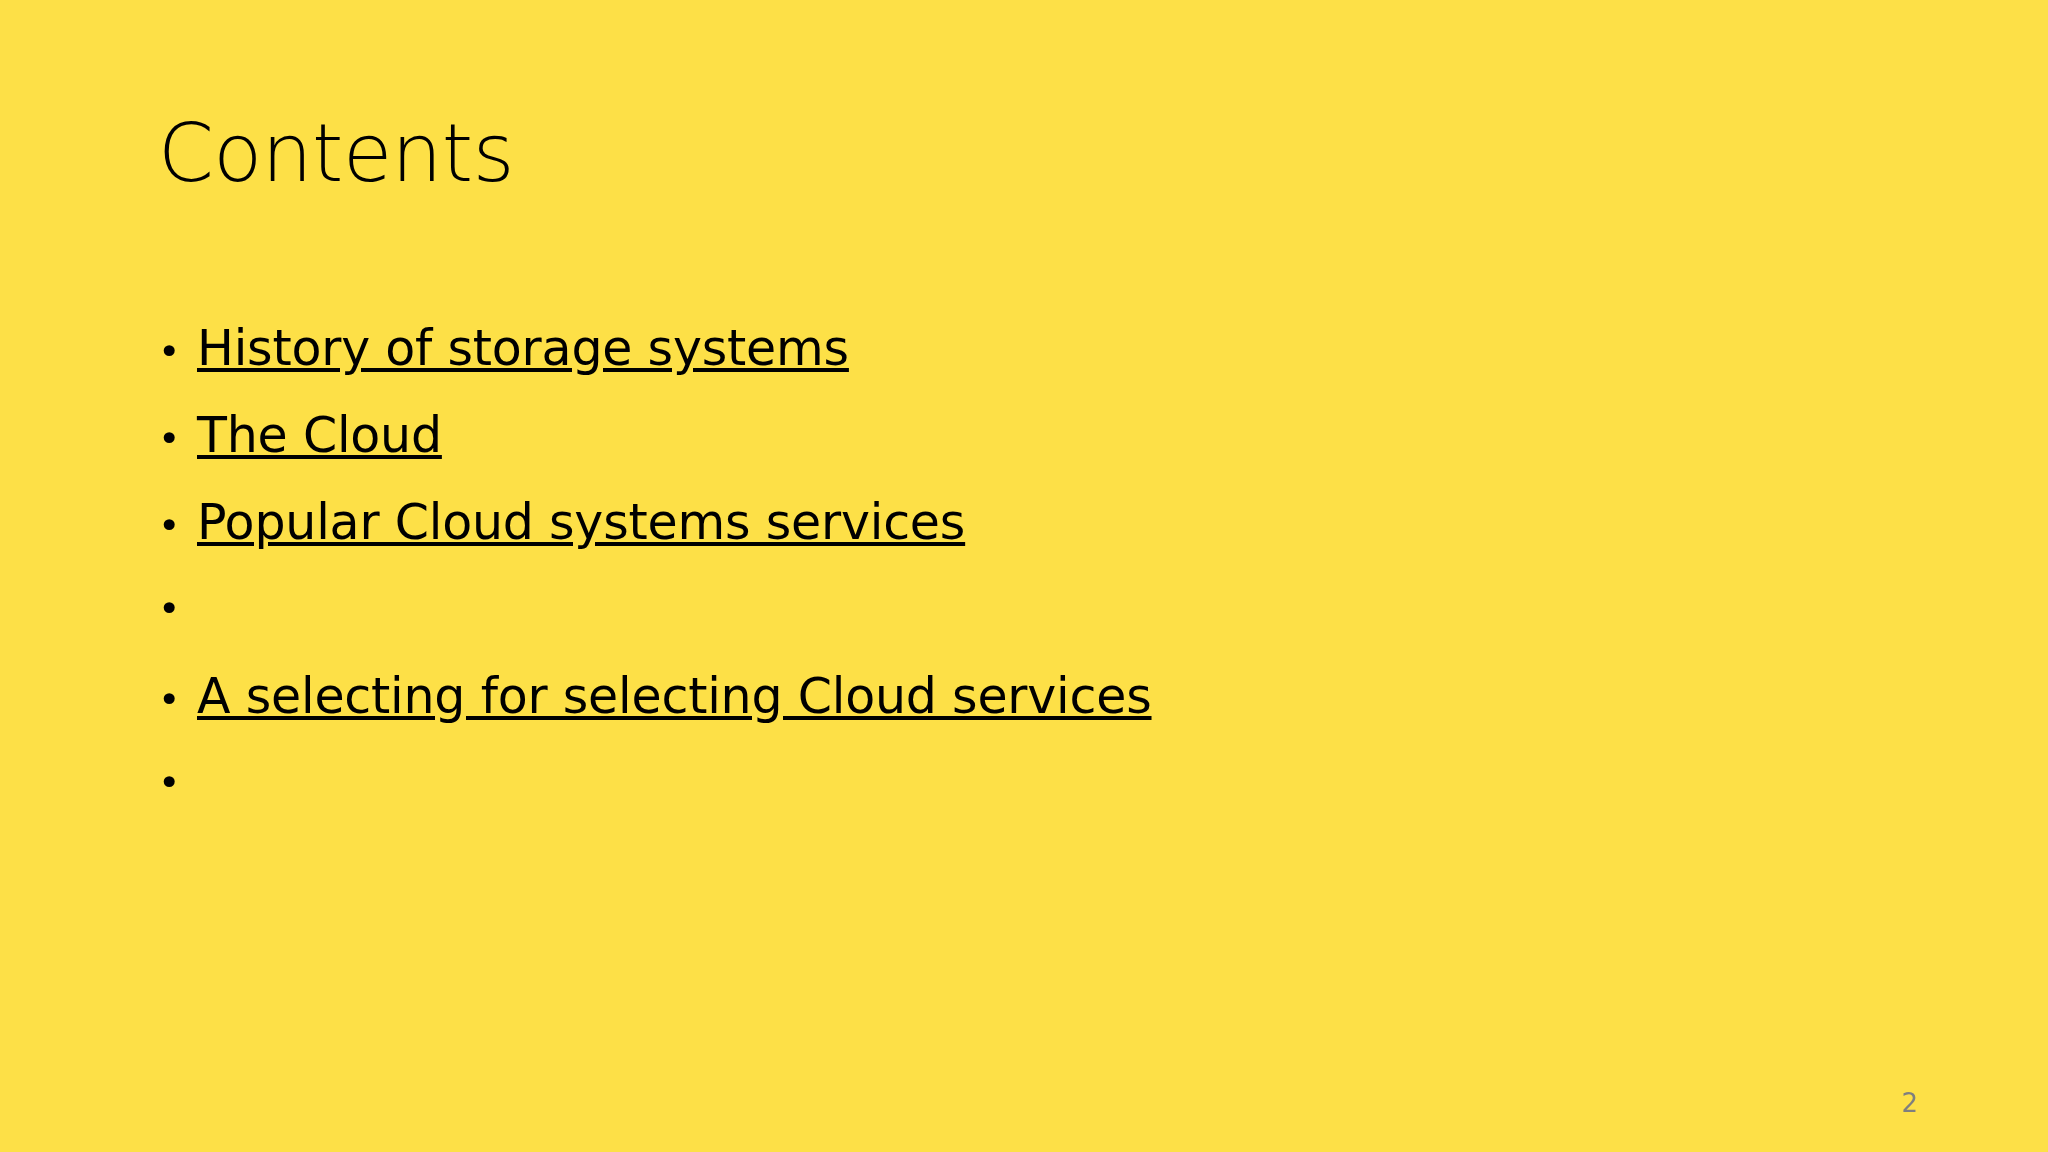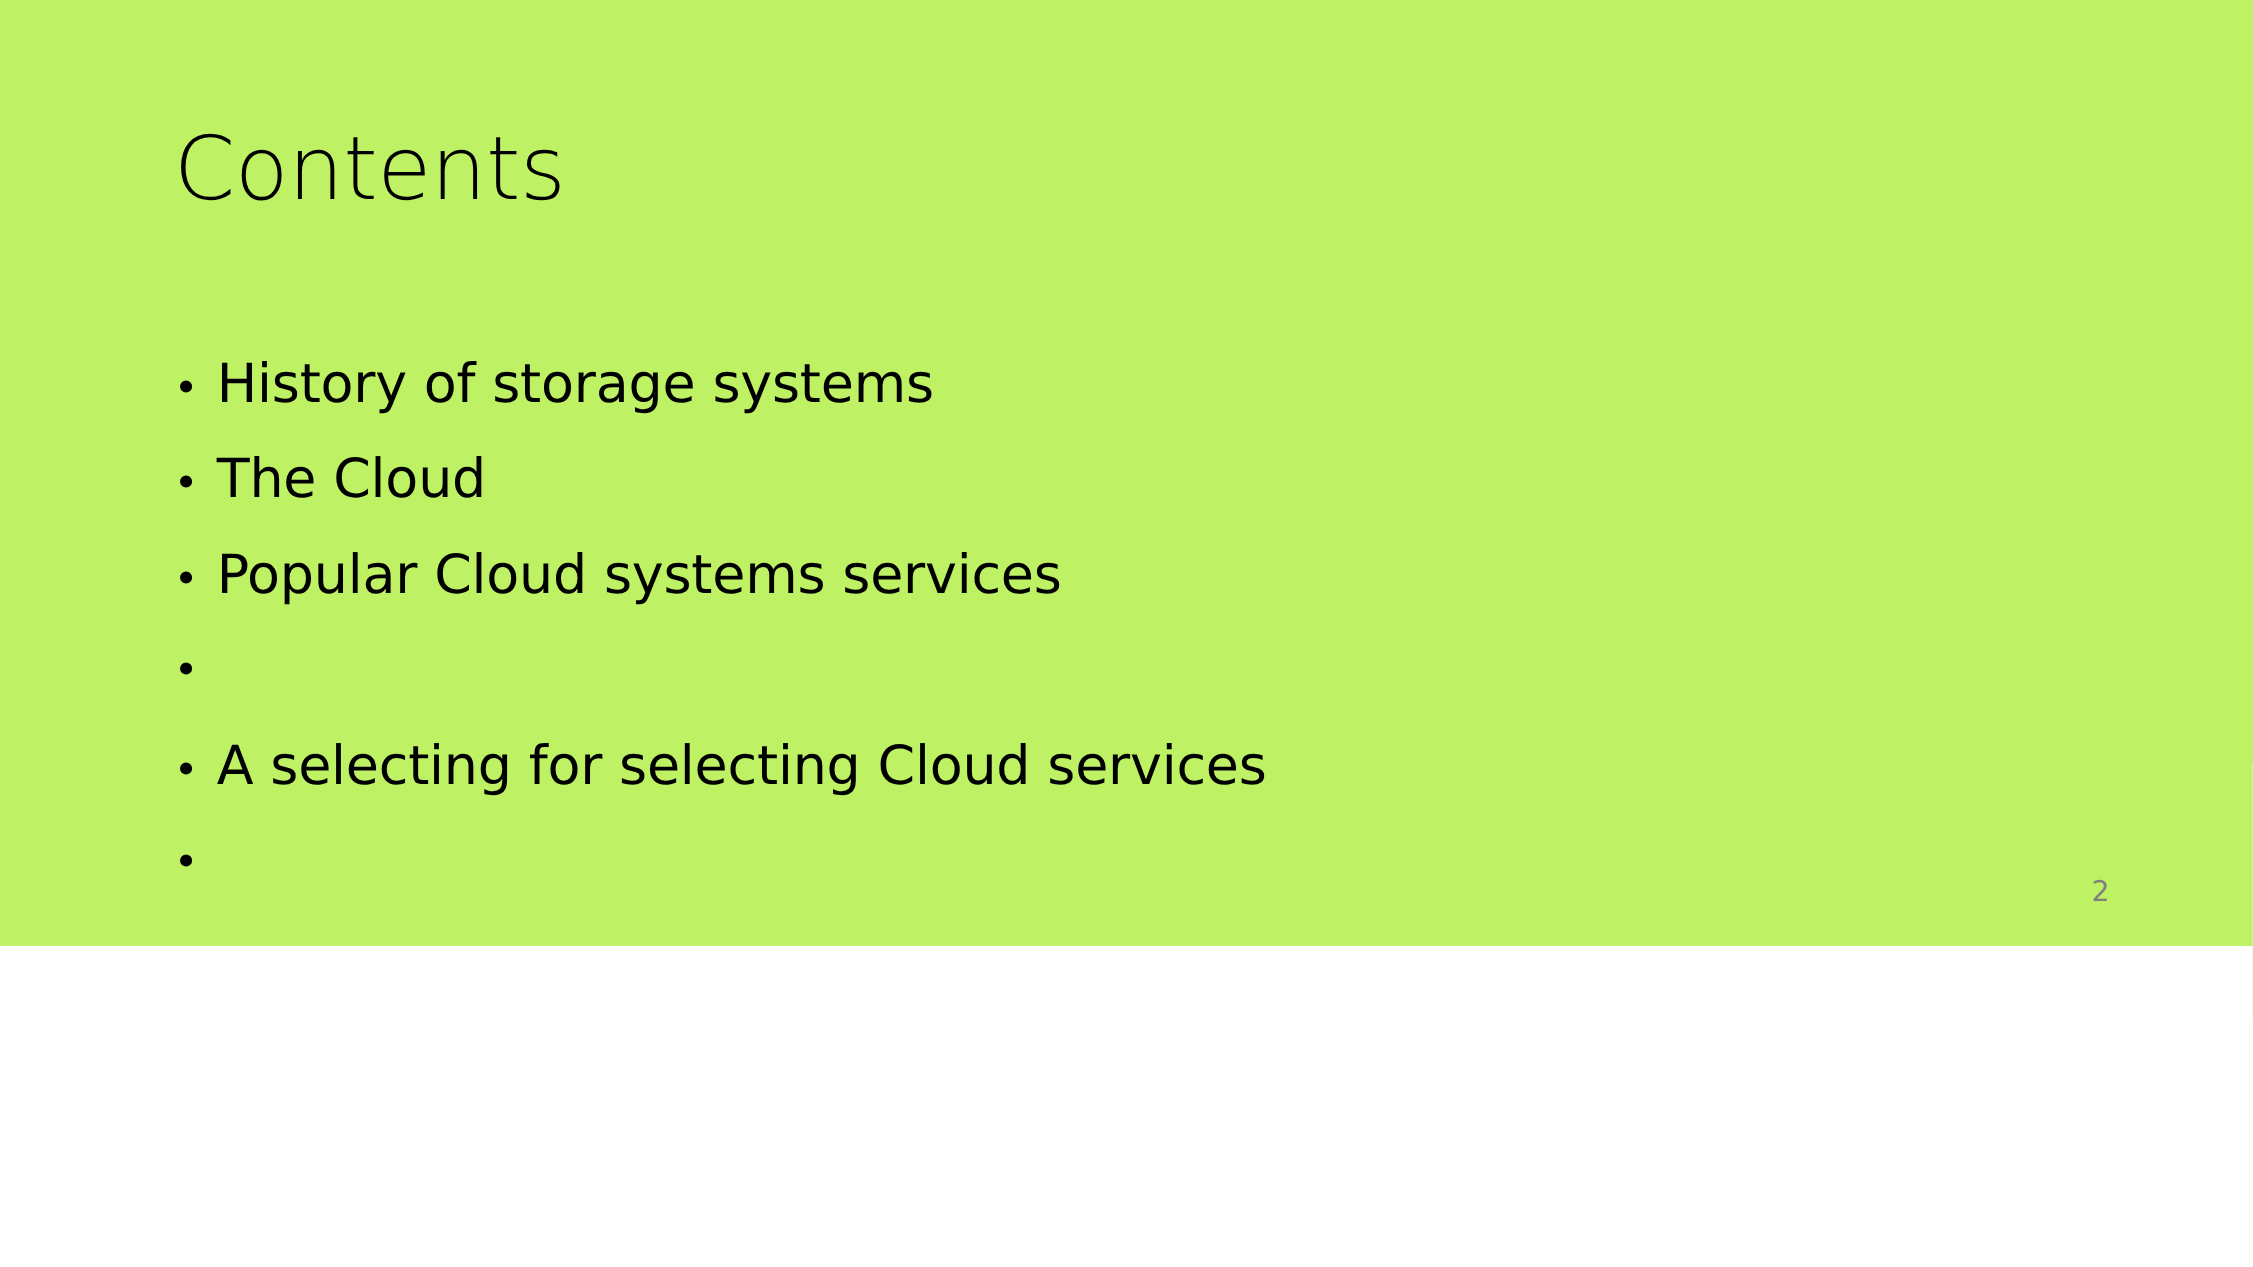--- a/index.html
+++ b/index.html
@@ -6,22 +6,22 @@
     margin: 0;
     padding: 0;
     background: #ffffff;
   }
   body {
     font-family: "DejaVu Sans", sans-serif;
   }
   .slide {
     position: relative;
     width: 2048px;
-    height: 860px;
-    background: #bef264;
+    height: 1152px;
+    background: #fde047;
     overflow: hidden;
   }
   .slide-title {
     position: absolute;
     left: 158px;
     top: 112px;
     width: 1700px;
     font-family: "DejaVu Sans", sans-serif;
     font-size: 80px;
     font-weight: 300;
@@ -54,20 +54,21 @@
     width: 39px;
     font-size: 38px;
     line-height: 87px;
     color: #000000;
     text-align: left;
   }
   .bullet-text {
     flex: 0 1 auto;
     white-space: nowrap;
     letter-spacing: -0.2px;
+    text-decoration: underline;
   }
   .page-number {
     position: absolute;
     right: 130px;
     bottom: 34px;
     font-family: "DejaVu Sans", sans-serif;
     font-size: 26px;
     font-weight: 400;
     color: #7f7f7f;
     text-align: right;

